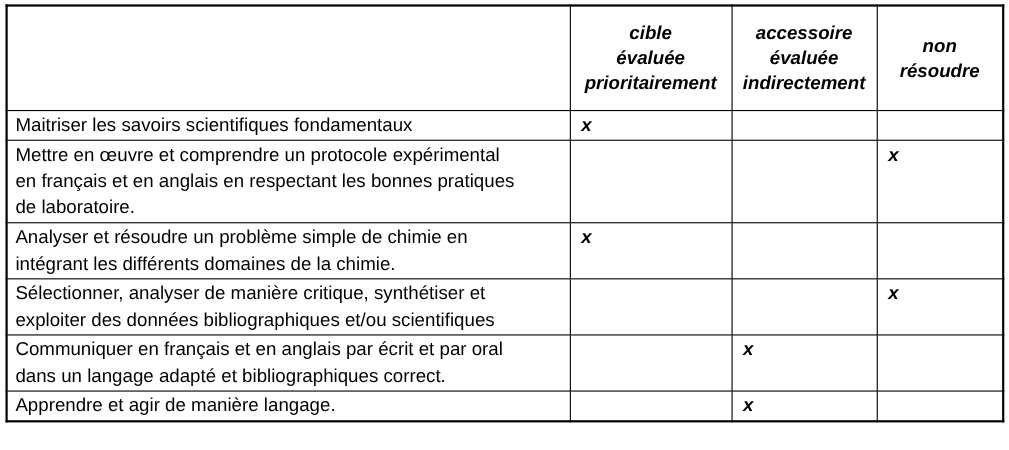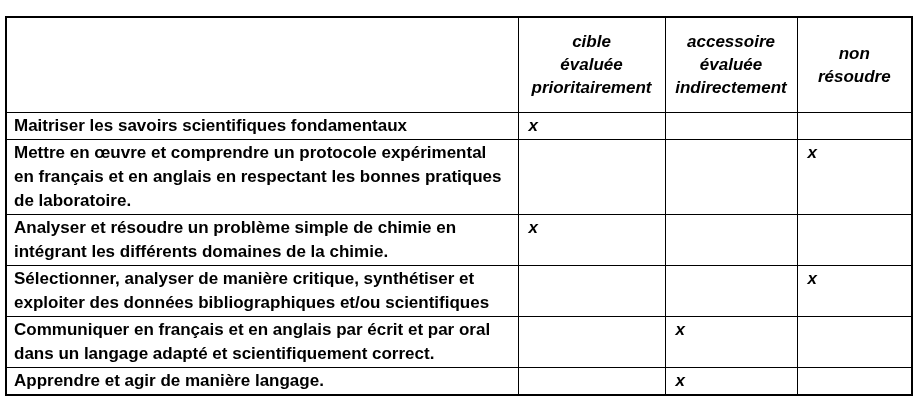--- a/index.html
+++ b/index.html
@@ -17,21 +17,20 @@
     padding: 4px 5px;
     background: #ffffff;
   }
   table.grid {
     border-collapse: collapse;
     table-layout: fixed;
     width: 906px;
     border: 2px solid #000000;
     font-family: "Liberation Sans", "DejaVu Sans", sans-serif;
     color: #000000;
-    margin-top: 12px;
   }
   table.grid th,
   table.grid td {
     border: 1px solid #000000;
     font-size: 17px;
     overflow: hidden;
     box-sizing: border-box;
   }
   col.c-desc { width: 512px; }
   col.c-cible { width: 147px; }
@@ -45,21 +44,20 @@
     text-align: center;
     vertical-align: middle;
     white-space: pre-line;
     line-height: 23px;
     padding: 2px 4px;
   }
   tbody td {
     vertical-align: top;
     line-height: 24px;
     padding: 1px 6px 1px 7px;
-    font-weight: bold;
   }
   tbody td.desc {
     white-space: pre-line;
     text-align: left;
   }
   tbody td.mark {
     font-style: italic;
     font-weight: bold;
     text-align: left;
     padding-left: 10px;
@@ -113,21 +111,21 @@
       </tr>
       <tr>
         <td class="desc">Sélectionner, analyser de manière critique, synthétiser et
 exploiter des données bibliographiques et/ou scientifiques</td>
         <td class="mark"></td>
         <td class="mark"></td>
         <td class="mark">x</td>
       </tr>
       <tr>
         <td class="desc">Communiquer en français et en anglais par écrit et par oral
-dans un langage adapté et scientifiquement correct.</td>
+dans un langage adapté et bibliographiques correct.</td>
         <td class="mark"></td>
         <td class="mark">x</td>
         <td class="mark"></td>
       </tr>
       <tr>
         <td class="desc">Apprendre et agir de manière langage.</td>
         <td class="mark"></td>
         <td class="mark">x</td>
         <td class="mark"></td>
       </tr>

